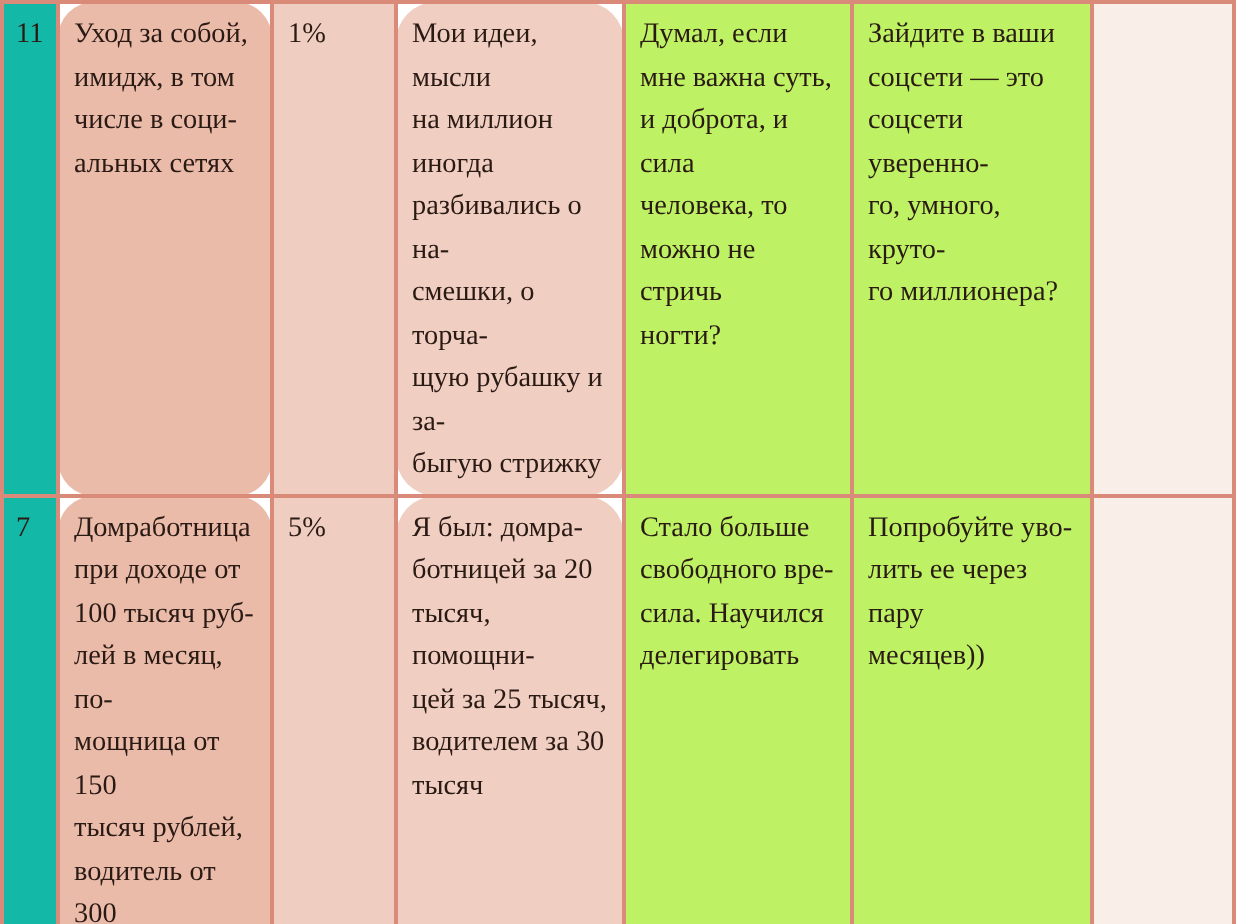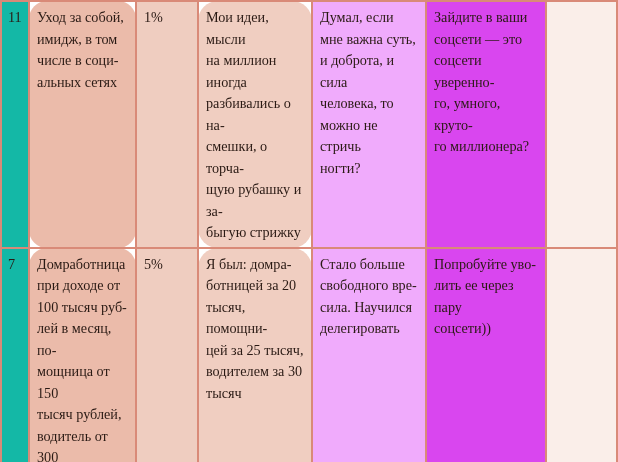--- a/index.html
+++ b/index.html
@@ -29,22 +29,22 @@
       border: 2px solid #d98a78;
       vertical-align: top;
       padding: 5px 6px 3px 7px;
       word-wrap: break-word;
       overflow: hidden;
     }
     .c-num    { background: #14b8a6; width: 14px; padding-left: 6px !important; }
     .c-role   { background: #ebbbaa; width: 94px; border-radius: 18px; }
     .c-pct    { background: #efcdc0; width: 48px; }
     .c-before { background: #f0cec1; width: 100px; border-radius: 20px; }
-    .c-after  { background: #f0abfc; width: 100px; }
-    .c-advice { background: #d946ef; width: 106px; }
+    .c-after  { background: #bef264; width: 100px; }
+    .c-advice { background: #bef264; width: 106px; }
     .c-empty  { background: #faeee9; width: 56px; }
 
     tr.r11 td { height: 124px; }
     tr.r12 td { height: 162px; }
 
     .cell-text {
       display: block;
       white-space: pre-line;
     }
   </style>
@@ -129,21 +129,21 @@
         </td>
       <td class="c-after">
           <span class="cell-text">Стало больше
 свободного вре-
 сила. Научился
 делегировать</span>
         </td>
       <td class="c-advice">
           <span class="cell-text">Попробуйте уво-
 лить ее через пару
-соцсети))</span>
+месяцев))</span>
         </td>
       <td class="c-empty">
           <span class="cell-text"></span>
         </td>
     </tr>
 
   </tbody>
 </table>
 
 </body></html>

